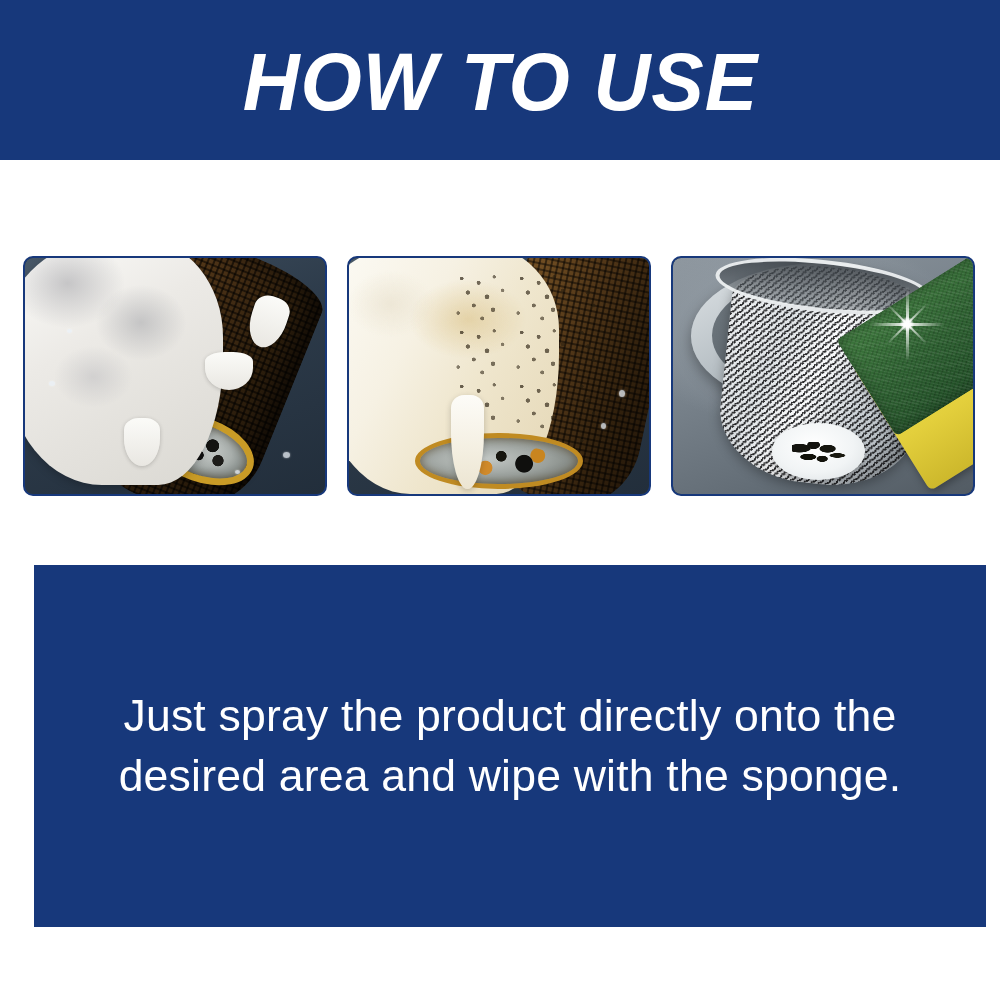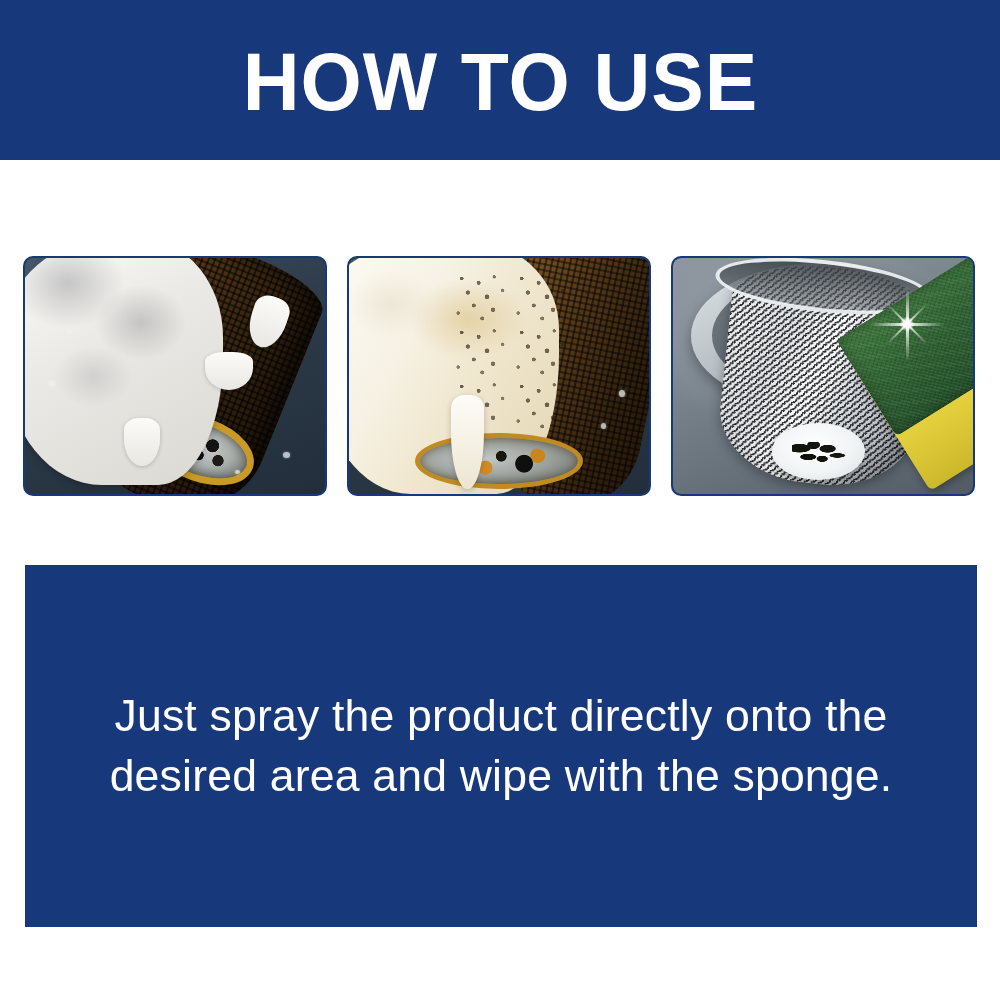--- a/index.html
+++ b/index.html
@@ -18,20 +18,21 @@
   
   .header-banner {
     position: absolute;
     left: 0; top: 0;
     width: 1000px;
     height: 160px;
     background: #17387b;
     display: flex;
     align-items: center;
     justify-content: center;
+    font-style: italic;
   }
   .header-title {
     color: #ffffff;
     font-family: "Liberation Sans Narrow", "Liberation Sans", sans-serif;
     font-size: 82px;
     font-weight: 700;
     letter-spacing: 1px;
     line-height: 1;
     transform: scaleX(0.96);
     margin-top: 4px;
@@ -350,21 +351,21 @@
   .p3-sparkle .s-d1 { width: 56px; height: 2px; left: -28px; top: -1px; transform: rotate(45deg);
     background: linear-gradient(90deg, rgba(255,255,255,0) 0%, #fff 50%, rgba(255,255,255,0) 100%); }
   .p3-sparkle .s-d2 { width: 56px; height: 2px; left: -28px; top: -1px; transform: rotate(-45deg);
     background: linear-gradient(90deg, rgba(255,255,255,0) 0%, #fff 50%, rgba(255,255,255,0) 100%); }
   .p3-sparkle .s-core { width: 14px; height: 14px; left: -7px; top: -7px; border-radius: 50%;
     background: radial-gradient(circle, #fff 0%, rgba(255,255,255,0.85) 40%, rgba(255,255,255,0) 75%); }
 
   
   .caption-block {
     position: absolute;
-    left: 25px;
+    left: 34px;
     top: 565px;
     width: 952px;
     height: 362px;
     background: #17387b;
     display: flex;
     align-items: center;
     justify-content: center;
     box-sizing: border-box;
     padding: 0 60px;
   }

